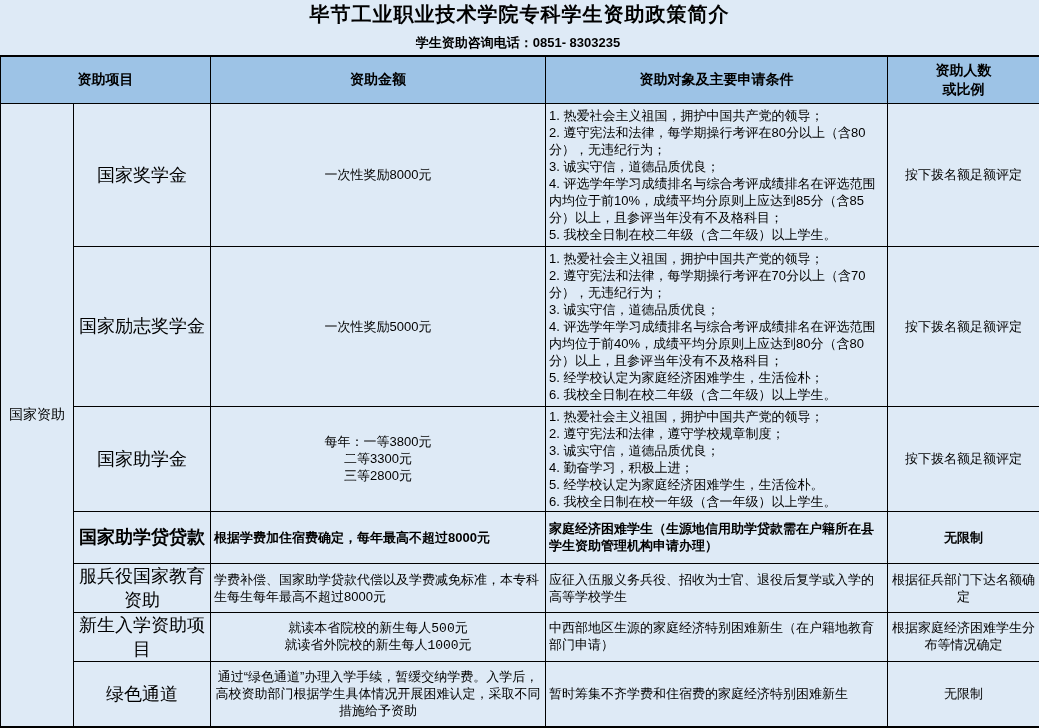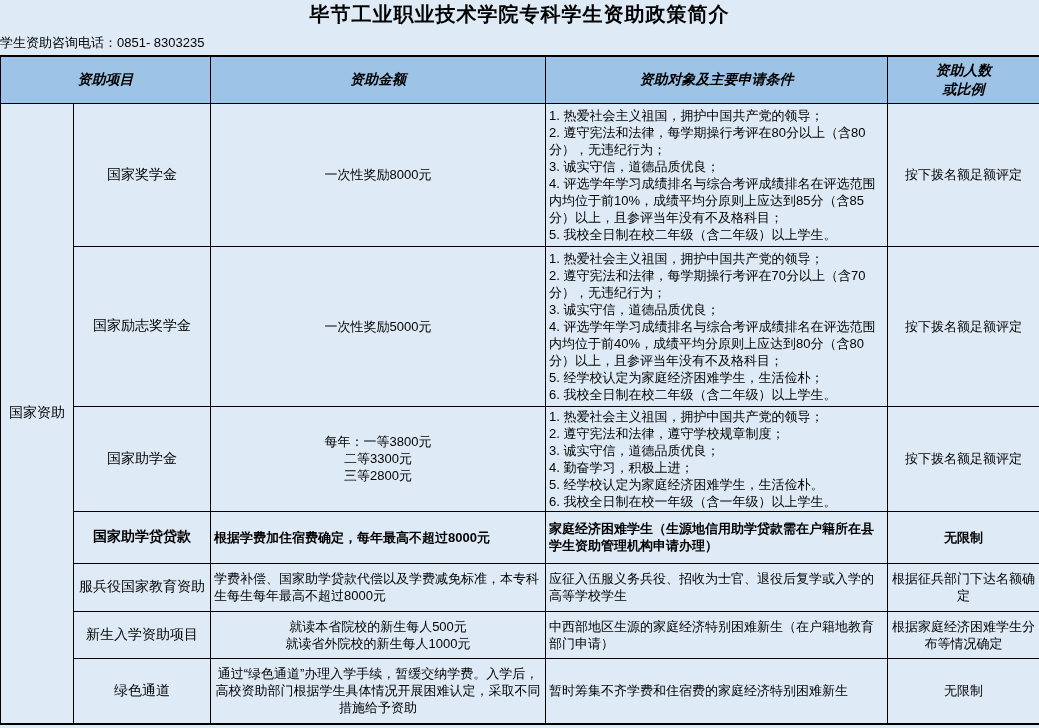--- a/index.html
+++ b/index.html
@@ -11,22 +11,22 @@
     overflow:hidden;
   }
   .title{
     text-align:center;
     font-weight:bold;
     font-size:20px;
     padding-top:1px;
     letter-spacing:1px;
   }
   .phone{
-    text-align:left;
-    font-weight:normal;
+    text-align:center;
+    font-weight:bold;
     font-size:13px;
     padding:6px 3px 3px 0;
   }
   table.grid{
     border-collapse:collapse;
     table-layout:fixed;
     width:1039px;
     border-top:2px solid #000;
     border-bottom:2px solid #000;
   }
@@ -36,35 +36,35 @@
   }
   .grid th{
     background:#9DC3E6;
     font-size:14px;
     font-weight:bold;
     text-align:center;
     vertical-align:middle;
     white-space:pre-line;
     line-height:19px;
   }
-  tr.hdr{height:47px;font-style:italic;}
+  tr.hdr{height:47px;}
   tr.r1{height:143px;}
   tr.r2{height:160px;}
   tr.r3{height:98px;}
   tr.r4{height:52px;font-weight:bold;}
   tr.r5{height:48px;}
-  tr.r6{height:47px;}
+  tr.r6{height:47px;font-family:Liberation Mono, monospace;}
   tr.r7{height:66px;}
   .cat-cell{
     text-align:center;vertical-align:middle;
     font-size:14px;background:#DEEAF6;
   }
   .name-cell{
     text-align:center;vertical-align:middle;
-    font-size:14px;padding:0 2px;
+    font-size:18px;padding:0 2px;
   }
   .amount-cell{
     text-align:center;vertical-align:middle;
     font-size:13px;line-height:17px;padding:1px 3px;margin-left:44px;
   }
   .amount-cell.left{text-align:left;}
   .cond-cell{
     text-align:left;vertical-align:middle;
     font-size:13px;line-height:17px;padding:1px 3px;
   }

